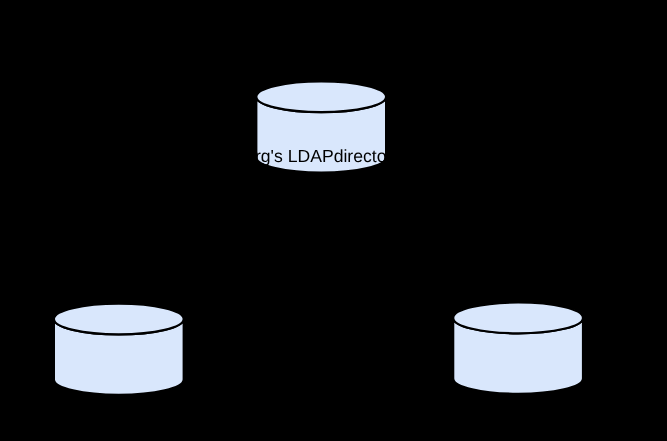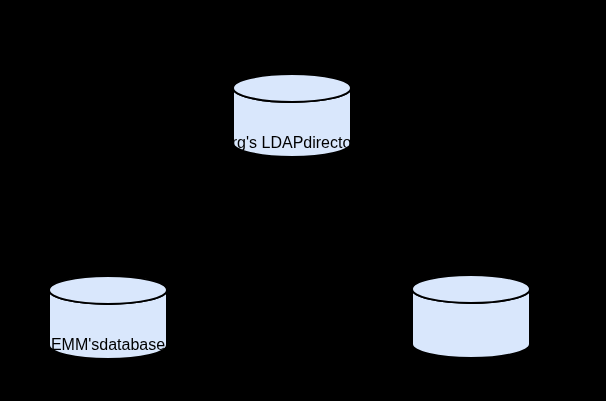--- a/index.html
+++ b/index.html
@@ -63,24 +63,20 @@
       <span>Org's LDAP</span>
       <span>directory</span>
     </div>
   </div>
 
   <div class="node node-emm">
     <svg class="cyl" width="120" height="85" viewBox="0 0 120 85" aria-hidden="true">
       <path d="M1,15 L1,70 A59,14 0 0 0 119,70 L119,15 A59,14 0 0 1 1,15 Z" fill="#d9e7fc"></path>
       <ellipse cx="60" cy="15" rx="59" ry="14" fill="#d9e7fc"></ellipse>
     </svg>
-    <div class="label">
-      <span>EMM's</span>
-      <span>database</span>
-    </div>
   </div>
 
   <div class="node node-google">
     <svg class="cyl" width="120" height="85" viewBox="0 0 120 85" aria-hidden="true">
       <path d="M1,15 L1,70 A59,14 0 0 0 119,70 L119,15 A59,14 0 0 1 1,15 Z" fill="#d9e7fc"></path>
       <ellipse cx="60" cy="15" rx="59" ry="14" fill="#d9e7fc"></ellipse>
     </svg>
   </div>
 
 </div>

